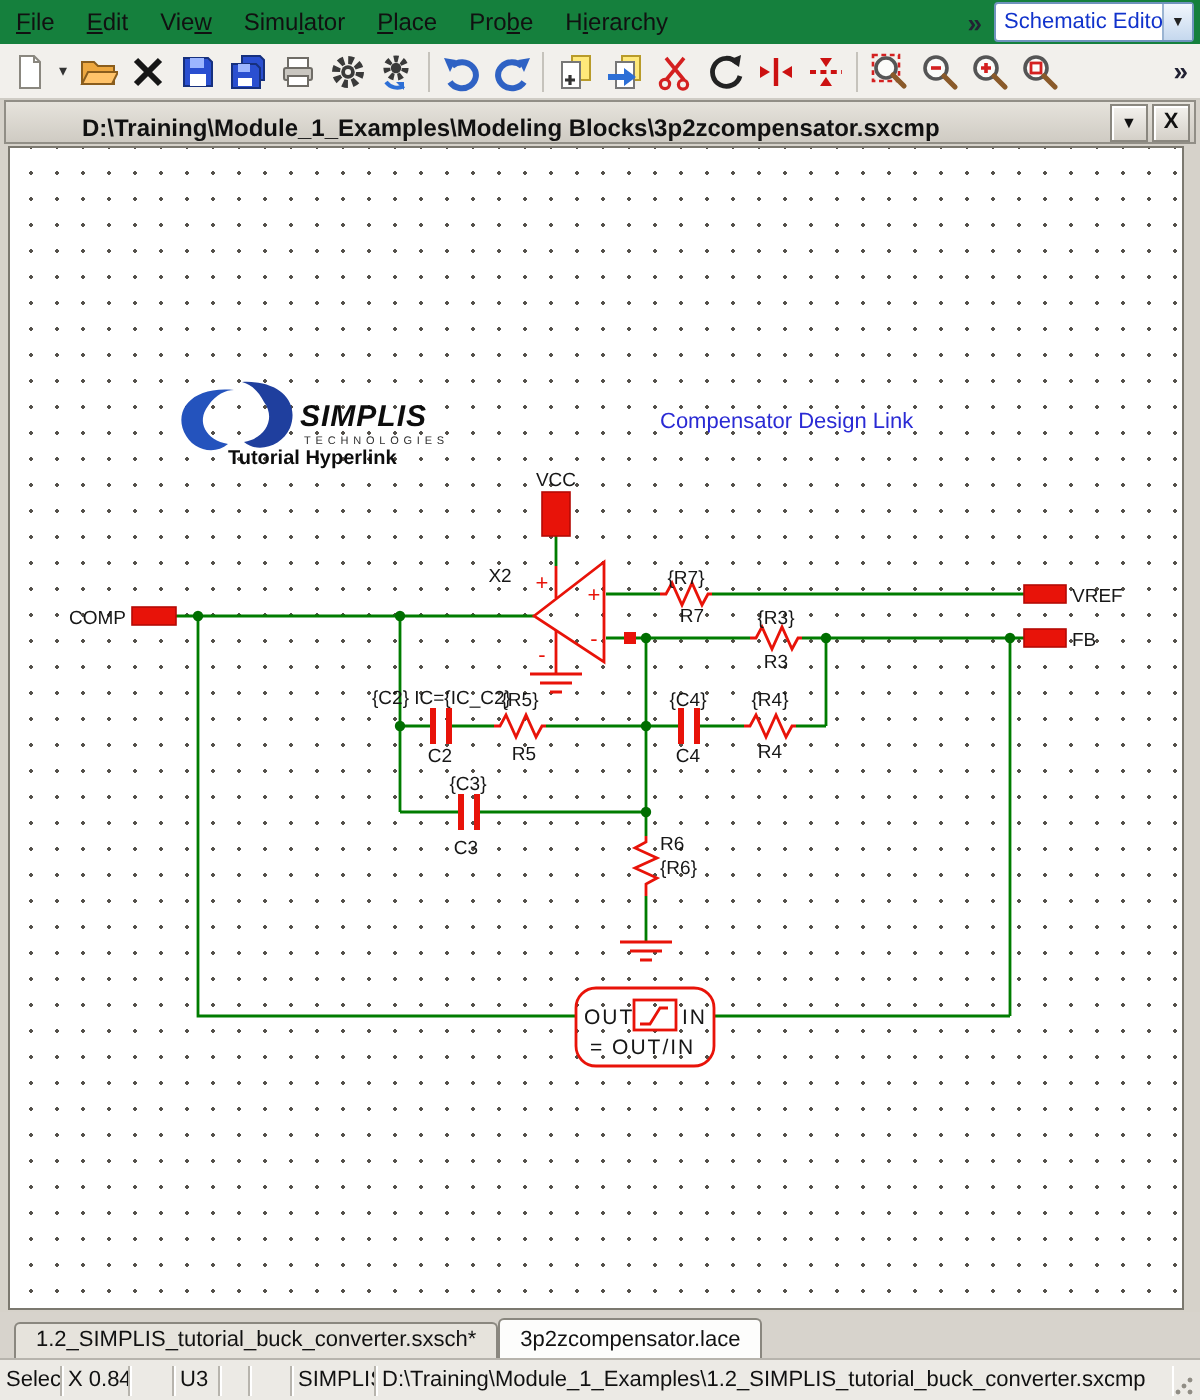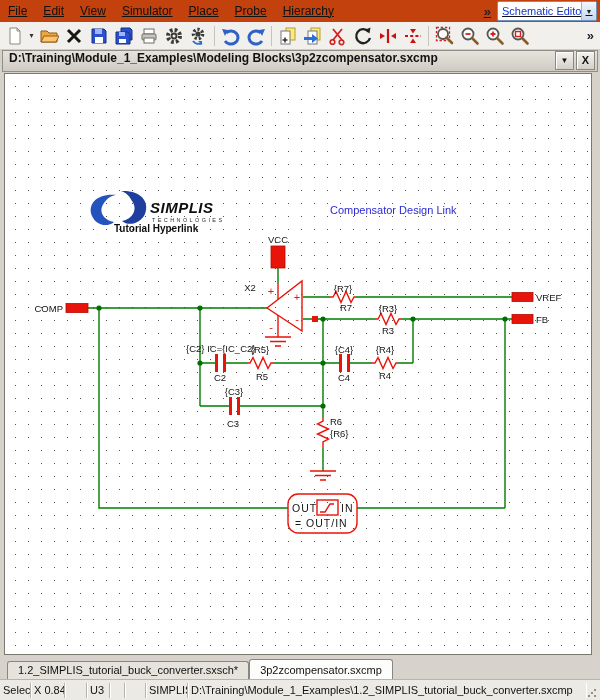--- a/index.html
+++ b/index.html
@@ -1,21 +1,21 @@
 <!DOCTYPE html>
 <html><head>
 <meta charset="utf-8">
 <style>
   html,body{margin:0;padding:0;width:600px;height:700px;overflow:hidden;
     font-family:"Liberation Sans","DejaVu Sans",sans-serif;background:#d6d2ca;}
   .window{position:relative;width:600px;height:700px;background:#d6d2ca;}
 
   
-  .menubar{position:absolute;left:0;top:0;width:600px;height:22px;background:#c2410c;
-    border-bottom:1px solid #e0ddd6;display:flex;align-items:center;font-size:12px;color:#111;text-decoration:underline;}
+  .menubar{position:absolute;left:0;top:0;width:600px;height:22px;background:#15803d;
+    border-bottom:1px solid #e0ddd6;display:flex;align-items:center;font-size:12px;color:#111;}
   .mitems{display:flex;align-items:center;height:100%;}
   .mitem{padding:0 8px;line-height:21px;cursor:default;white-space:nowrap;}
   .mitem u{text-decoration:underline;}
   .mb-right{margin-left:auto;display:flex;align-items:center;gap:6px;padding-right:3px;}
   .chev{font-weight:bold;color:#223;font-size:13px;}
   .combo{display:flex;align-items:center;height:18px;border:1px solid #6f93bd;border-radius:2px;
     background:#fff;width:98px;}
   .combo-text{flex:1;color:#1133cc;font-size:11px;padding-left:4px;white-space:nowrap;overflow:hidden;}
   .combo-btn{width:14px;height:100%;display:flex;align-items:center;justify-content:center;
     font-size:7px;color:#222;background:linear-gradient(#f2f7fd,#c5d8ee);border-left:1px solid #9ab4d2;}
@@ -24,21 +24,21 @@
   .toolbar{position:absolute;left:0;top:22px;width:600px;height:28px;background:#f2f0ec;
     border-bottom:1px solid #cfccc5;display:flex;align-items:center;padding-left:2px;box-sizing:border-box;}
   .tbtn{width:25px;height:25px;display:flex;align-items:center;justify-content:center;flex:0 0 auto;}
   .tbtn svg{display:block;}
   .tdrop{width:9px;font-size:8px;color:#333;flex:0 0 auto;text-align:center;}
   .tsep{width:1px;height:20px;background:#c6c3bc;margin:0 3px;flex:0 0 auto;}
   .toverflow{margin-left:auto;padding:0 6px;font-weight:bold;color:#223;font-size:13px;}
 
   
   .titlebar{position:absolute;left:2px;top:50px;width:596px;height:22px;background:linear-gradient(#e6e3dc,#cfcbc3);
-    border:1px solid #918e86;box-sizing:border-box;display:flex;align-items:flex-start;}
+    border:1px solid #918e86;box-sizing:border-box;display:flex;align-items:flex-end;padding-left:32px;}
   .tpath{font-size:12px;font-weight:bold;color:#111;padding-left:6px;white-space:nowrap;overflow:hidden;flex:1;}
   .tbtns{display:flex;gap:2px;padding-right:2px;}
   .wbtn{width:17px;height:17px;background:linear-gradient(#f4f2ee,#d4d0c8);border:1px solid #8a877f;
     box-shadow:inset 1px 1px 0 #fff;display:flex;align-items:center;justify-content:center;
     font-size:9px;font-weight:bold;color:#111;}
   .wbtn .x{font-size:11px;font-weight:900;line-height:1;}
 
   
   .canvas{position:absolute;left:4px;top:73px;width:588px;height:582px;background:#fff;
     border:1px solid #7b786f;box-sizing:border-box;
@@ -373,21 +373,21 @@
         <circle class="dot" cx="323" cy="362" r="2.6"></circle>
         <circle class="dot" cx="323" cy="405" r="2.6"></circle>
         <circle class="dot" cx="413" cy="318" r="2.6"></circle>
         <circle class="dot" cx="505" cy="318" r="2.6"></circle>
       </g>
     </svg>
   </div>
 
   <div class="tabbar">
       <div class="tab">1.2_SIMPLIS_tutorial_buck_converter.sxsch*</div>
-      <div class="tab active">3p2zcompensator.sxcmp</div>
+      <div class="tab active">3p2zcompensator.lace</div>
     </div>
 
   <div class="statusbar">
     <span class="scell c1">Select</span>
     <span class="scell c2">X 0.84</span>
     <span class="scell c3"></span>
     <span class="scell c4">U3</span>
     <span class="scell c5"></span>
     <span class="scell c6"></span>
     <span class="scell c7">SIMPLIS</span>

